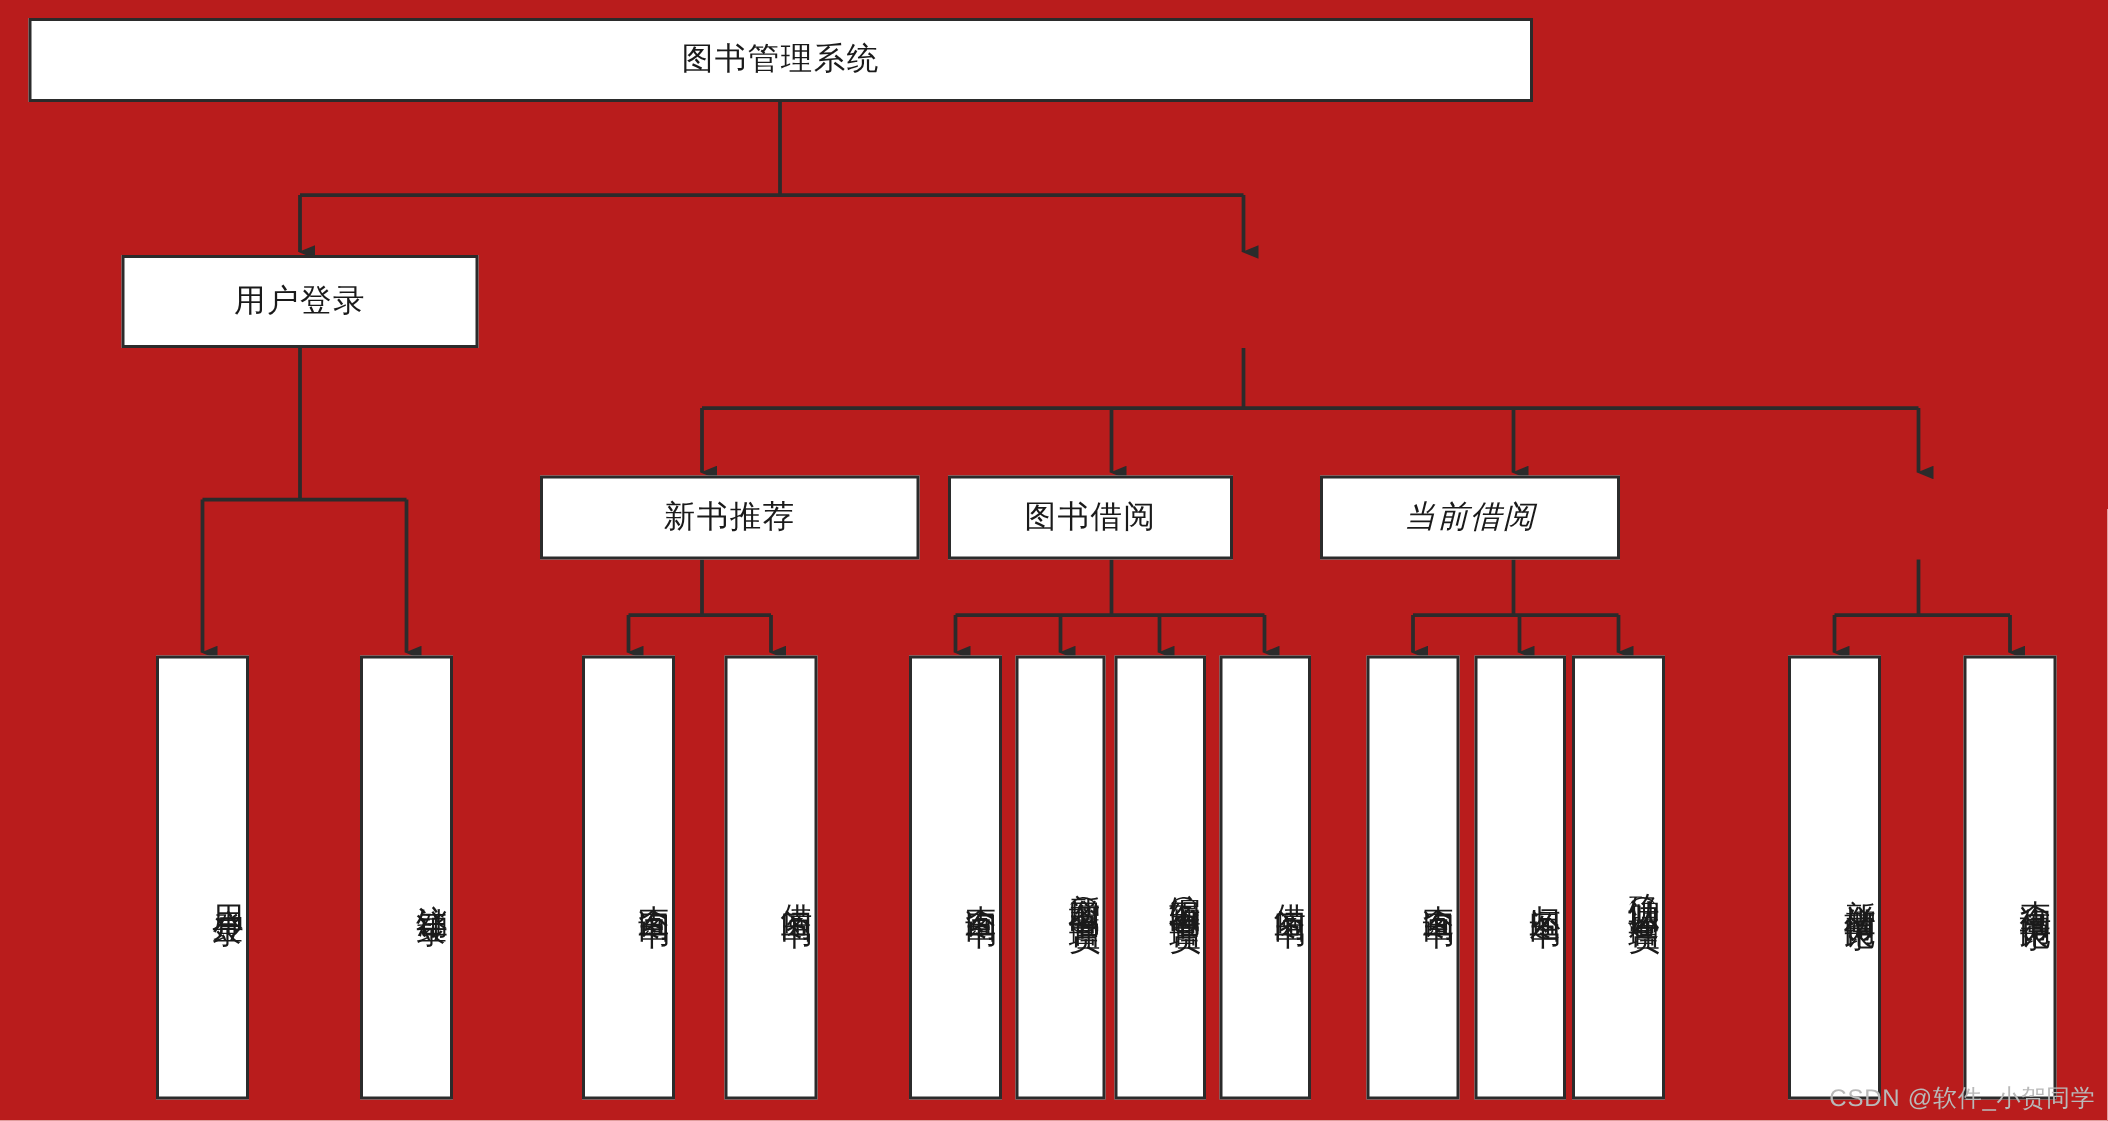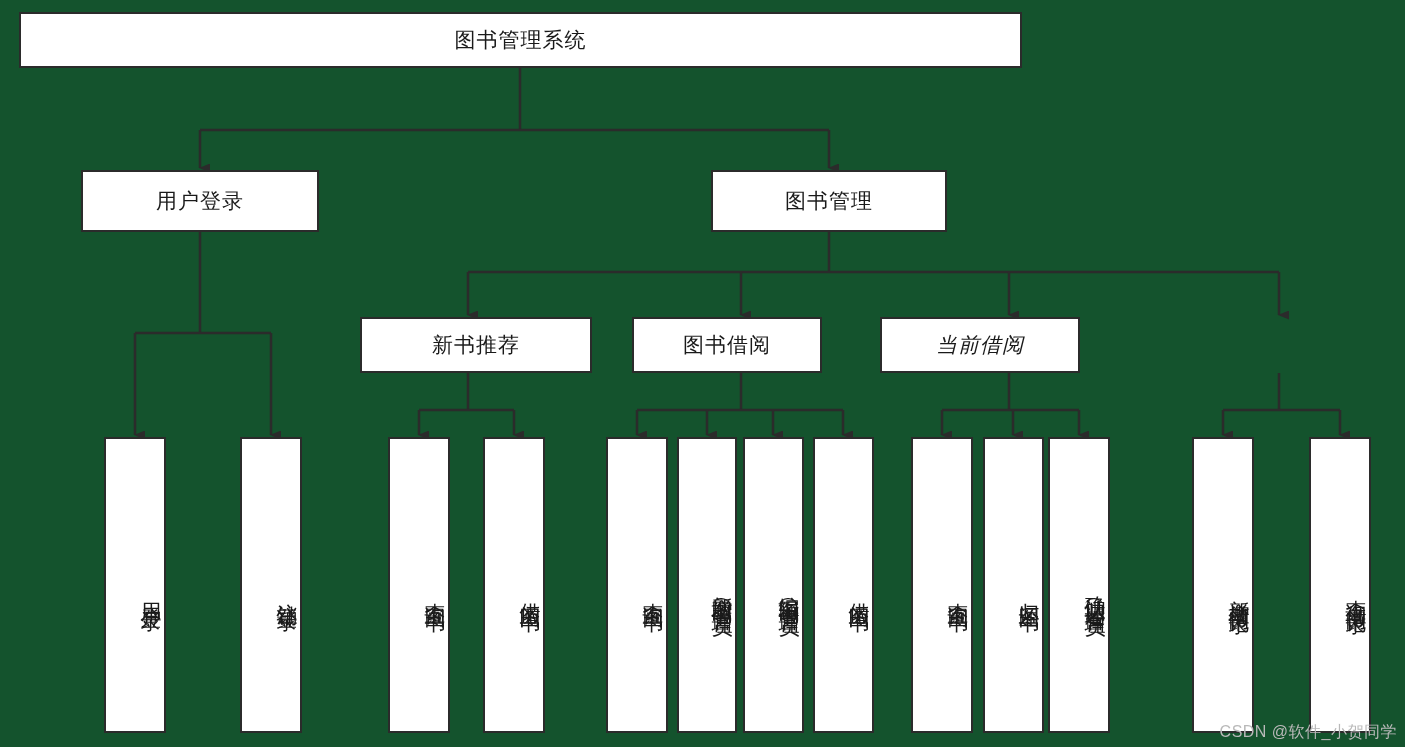--- a/index.html
+++ b/index.html
@@ -7,21 +7,21 @@
     padding: 0;
     background: #ffffff;
   }
   body {
     font-family: "Liberation Sans", "DejaVu Sans", sans-serif;
   }
   #stage {
     position: relative;
     width: 1405px;
     height: 747px;
-    background: #14532d;
+    background: #b91c1c;
     overflow: hidden;
     text-align: center;
   }
   #diagram-svg {
     position: absolute;
     left: 0;
     top: 0;
     width: 1405px;
     height: 747px;
   }
@@ -123,25 +123,22 @@
     </g>
   </svg>
 
   <div class="node-box horizontal" style="left:19px; top:12px; width:1003px; height:56px;">
     <span class="node-label">图书管理系统</span>
   </div>
 
   <div class="node-box horizontal" style="left:81px; top:170px; width:238px; height:62px;">
     <span class="node-label">用户登录</span>
   </div>
-  <div class="node-box horizontal" style="left:711px; top:170px; width:236px; height:62px;">
-    <span class="node-label">图书管理</span>
-  </div>
 
-  <div class="node-box horizontal" style="left:360px; top:317px; width:232px; height:56px;">
+  <div class="node-box horizontal" style="left:360px; top:317px; width:253px; height:56px;">
     <span class="node-label">新书推荐</span>
   </div>
   <div class="node-box horizontal" style="left:632px; top:317px; width:190px; height:56px;">
     <span class="node-label">图书借阅</span>
   </div>
   <div class="node-box horizontal" style="left:880px; top:317px; width:200px; height:56px;font-style:italic;">
     <span class="node-label">当前借阅</span>
   </div>
 
   <div class="node-box vertical" style="left:104px; top:437px; width:62px; height:296px;">

